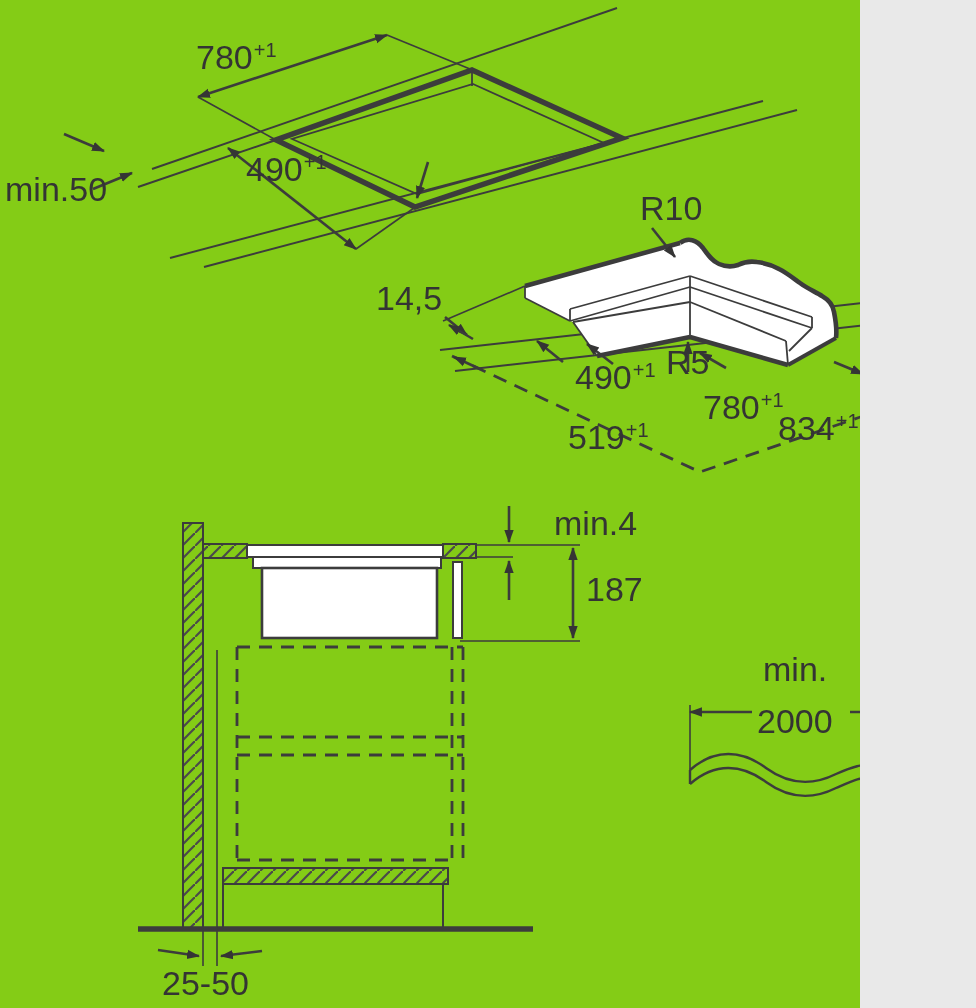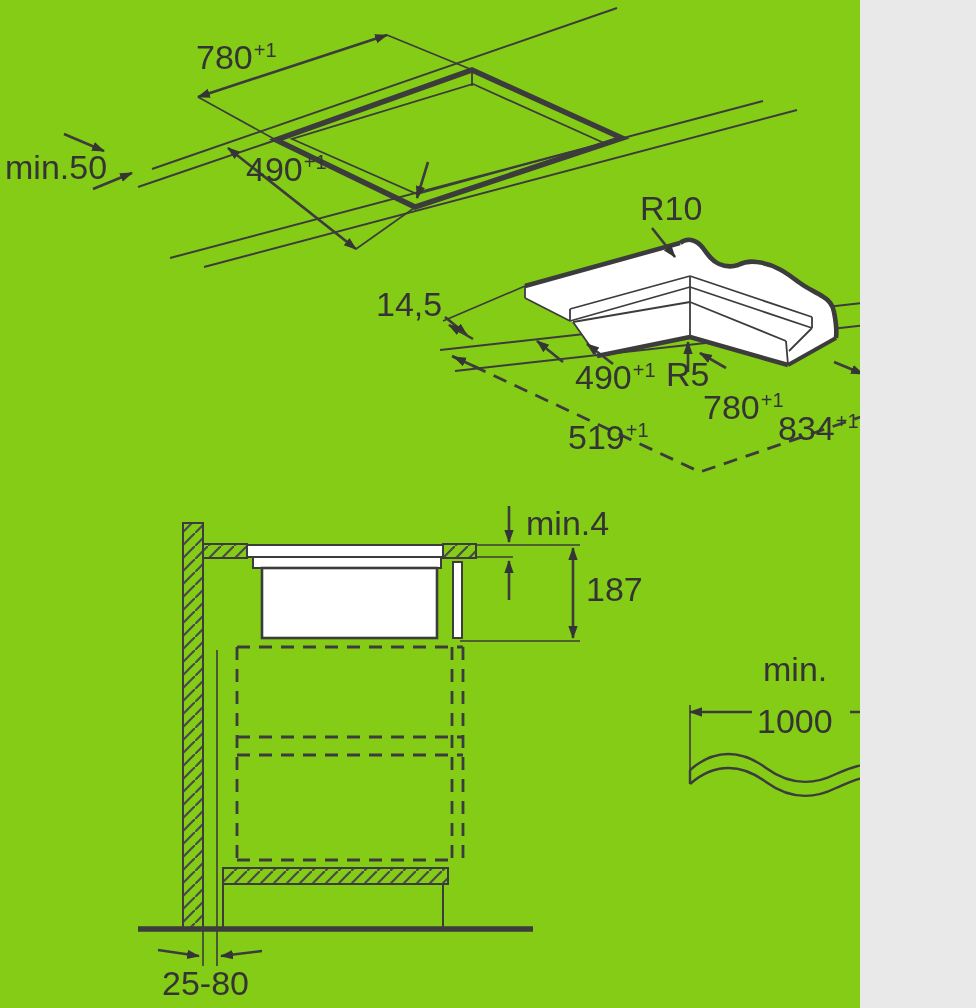--- a/index.html
+++ b/index.html
@@ -173,32 +173,32 @@
 
     <line x1="872" y1="769" x2="908" y2="744" stroke-width="2.2"></line>
     <line x1="872" y1="772" x2="912" y2="756" stroke-width="2.2"></line>
     <line x1="871" y1="775" x2="910" y2="767" stroke-width="2.2"></line>
     <line x1="866" y1="762" x2="876" y2="782" stroke-width="2.2"></line>
   </g>
 </svg>
 
   <div class="lbl" style="left:196px;top:40px"><span>780</span><span class="sup">+1</span></div>
   <div class="lbl" style="left:246px;top:152px"><span>490</span><span class="sup">+1</span></div>
-  <div class="lbl" style="left:5px;top:150px">min.50</div>
+  <div class="lbl" style="left:5px;top:172px">min.50</div>
 
   <div class="lbl" style="left:640px;top:191px">R10</div>
-  <div class="lbl" style="left:376px;top:287px">14,5</div>
+  <div class="lbl" style="left:376px;top:281px">14,5</div>
   <div class="lbl" style="left:888px;top:287px">7</div>
   <div class="lbl" style="left:575px;top:360px"><span>490</span><span class="sup">+1</span></div>
-  <div class="lbl" style="left:666px;top:357px">R5</div>
+  <div class="lbl" style="left:666px;top:345px">R5</div>
   <div class="lbl" style="left:703px;top:390px"><span>780</span><span class="sup">+1</span></div>
   <div class="lbl" style="left:874px;top:356px">35</div>
   <div class="lbl" style="left:568px;top:420px"><span>519</span><span class="sup">+1</span></div>
   <div class="lbl" style="left:778px;top:411px"><span>834</span><span class="sup">+1</span></div>
 
-  <div class="lbl" style="left:526px;top:506px">min.4</div>
+  <div class="lbl" style="left:554px;top:506px">min.4</div>
   <div class="lbl" style="left:586px;top:572px">187</div>
-  <div class="lbl" style="left:162px;top:966px">25-80</div>
+  <div class="lbl" style="left:162px;top:966px">25-50</div>
 
   <div class="lbl" style="left:763px;top:652px">min.</div>
-  <div class="lbl" style="left:757px;top:704px">1000</div>
+  <div class="lbl" style="left:757px;top:704px">2000</div>
 
 </div>
 
 </body></html>

